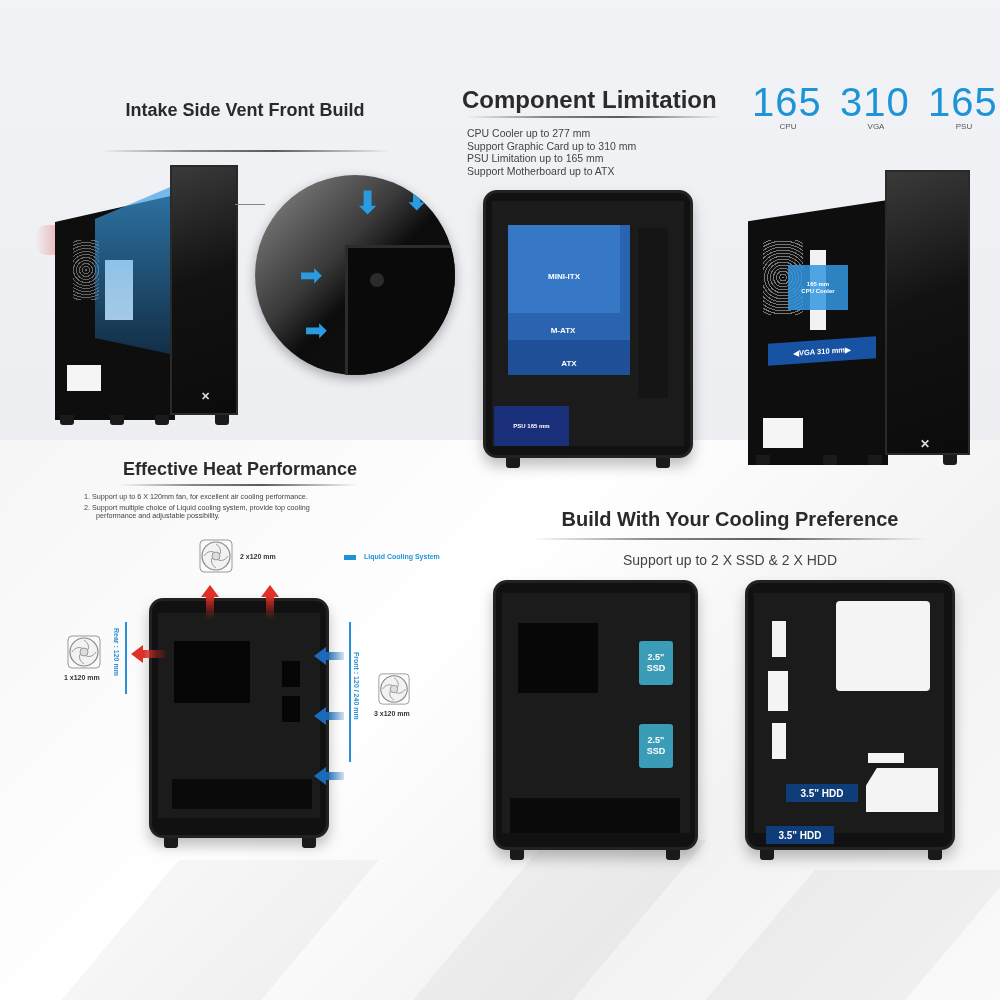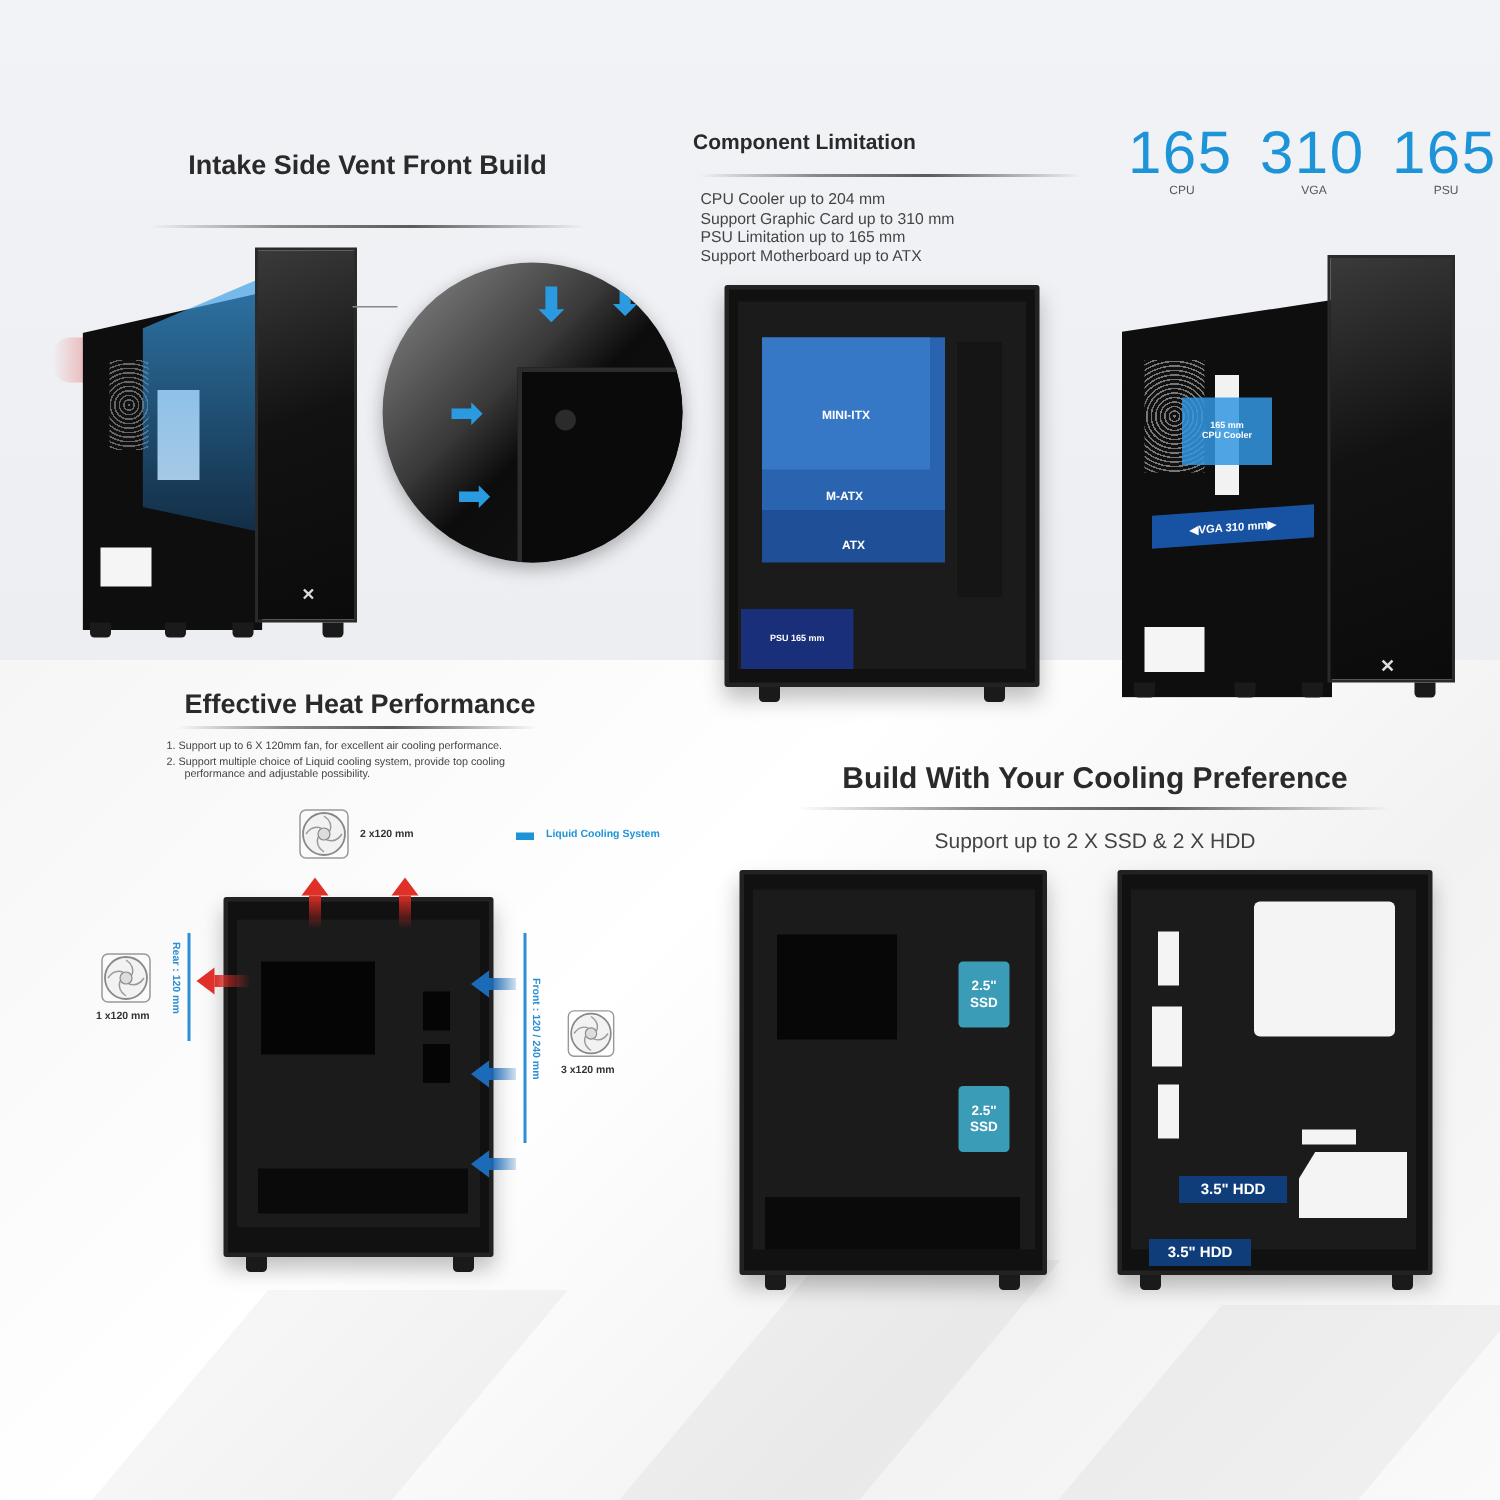--- a/index.html
+++ b/index.html
@@ -30,21 +30,21 @@
     position: absolute; height: 2px;
     background: linear-gradient(90deg, rgba(120,120,120,0) 0%, #8a8a8a 30%, #5a5a5a 60%, rgba(120,120,120,0) 100%);
   }
   .spec-list { font-size: 10.5px; color: #444; line-height: 12.5px; }
   .bignum { color: #1e94d8; font-size: 40px; letter-spacing: 1px; font-weight: normal; }
   .numlabel { font-size: 8px; color: #555; text-align: center; }
 
   
   .case {
     position: absolute; background: #111;
-    border: 3px solid #222; border-radius: 2px;
+    border: 3px solid #222; border-radius: 14px;
     box-shadow: 0 8px 14px rgba(0,0,0,0.25);
   }
   .case-inner { position: absolute; background: #1b1b1b; }
   .foot { position: absolute; width: 14px; height: 10px; background: #1a1a1a; border-radius: 0 0 3px 3px; }
   .glass { position: absolute; background: linear-gradient(160deg, #3a3a3a 0%, #121212 45%, #0b0b0b 100%); }
 
   .mb-block { position: absolute; color: #fff; font-size: 8px; font-weight: bold; text-align: center; }
   .tag {
     position: absolute; color: #fff; font-weight: bold; text-align: center;
     display: flex; align-items: center; justify-content: center;
@@ -120,25 +120,25 @@
 <div class="abs" style="left:255px; top:175px; width:200px; height:200px; border-radius:50%; overflow:hidden; background:linear-gradient(135deg,#8c8c8c 0%, #3a3a3a 40%, #0c0c0c 55%, #151515 100%); box-shadow:0 4px 12px rgba(0,0,0,0.3);">
   <div class="abs" style="left:90px; top:70px; width:120px; height:140px; background:#0a0a0a; border-left:3px solid #2c2c2c; border-top:3px solid #2c2c2c;"></div>
   <div class="abs" style="left:115px; top:98px; width:14px; height:14px; border-radius:50%; background:#2b2b2b;"></div>
   <div class="abs" style="left:100px; top:10px; color:#2a9be0; font-size:30px; font-weight:bold;">⬇</div>
   <div class="abs" style="left:150px; top:8px; color:#2a9be0; font-size:28px; font-weight:bold;">⬇</div>
   <div class="abs" style="left:45px; top:85px; color:#2a9be0; font-size:26px; font-weight:bold;">➡</div>
   <div class="abs" style="left:50px; top:140px; color:#2a9be0; font-size:26px; font-weight:bold;">➡</div>
 </div>
 <div class="abs" style="left:235px; top:204px; width:30px; height:1px; background:#888;"></div>
 
-<div class="abs heading" style="left:462px; top:86px; width:270px; font-size:14px; text-align:left;">Component Limitation</div>
+<div class="abs heading" style="left:462px; top:86px; width:270px; font-size:24px; text-align:left;">Component Limitation</div>
 <div class="underline" style="left:466px; top:116px; width:255px;"></div>
 
 <div class="abs spec-list" style="left:467px; top:127px; width:220px;">
-  <div>CPU Cooler up to 204 mm</div>
+  <div>CPU Cooler up to 277 mm</div>
   <div>Support Graphic Card up to 310 mm</div>
   <div>PSU Limitation up to 165 mm</div>
   <div>Support Motherboard up to ATX</div>
 </div>
 
 <div class="abs" style="left:752px; top:80px; width:72px;">
   <div class="bignum">165</div>
   <div class="numlabel" style="margin-top:-3px;">CPU</div>
 </div>
 <div class="abs" style="left:840px; top:80px; width:72px;">
@@ -184,21 +184,21 @@
   </div>
   <div class="foot" style="left:8px; top:285px;"></div>
   <div class="foot" style="left:75px; top:285px;"></div>
   <div class="foot" style="left:120px; top:285px;"></div>
   <div class="foot" style="left:195px; top:285px;"></div>
 </div>
 
 <div class="abs heading" style="left:110px; top:459px; width:260px; font-size:18px;">Effective Heat Performance</div>
 <div class="underline" style="left:118px; top:484px; width:240px;"></div>
 
-<div class="abs ol" style="left:111px; top:493px; width:300px;">
+<div class="abs ol" style="left:84px; top:493px; width:300px;">
   <div>1.  Support up to 6 X 120mm fan, for excellent air cooling performance.</div>
   <div style="margin-top:2px;">2.  Support multiple choice of Liquid cooling system, provide top cooling</div>
   <div style="padding-left:12px;">     performance and adjustable possibility.</div>
 </div>
 
 <div class="legend-swatch" style="left:344px; top:555px;"></div>
 <div class="legend-text" style="left:364px; top:553px;">Liquid Cooling System</div>
 
 <svg class="fan" style="left:198px; top:538px;" width="36" height="36" viewBox="0 0 36 36">
   <rect x="2" y="2" width="32" height="32" rx="4" fill="none" stroke="#999" stroke-width="1"></rect>

